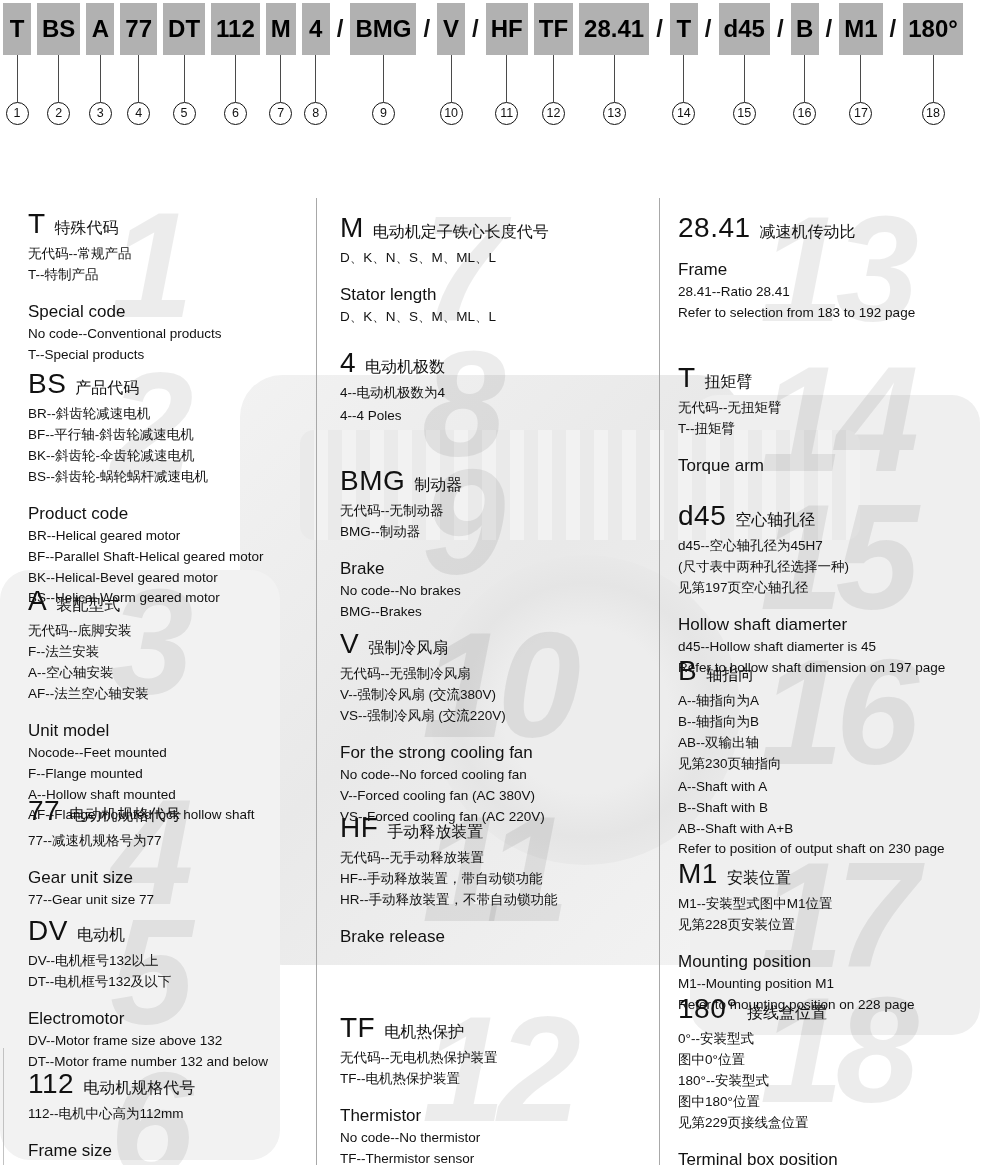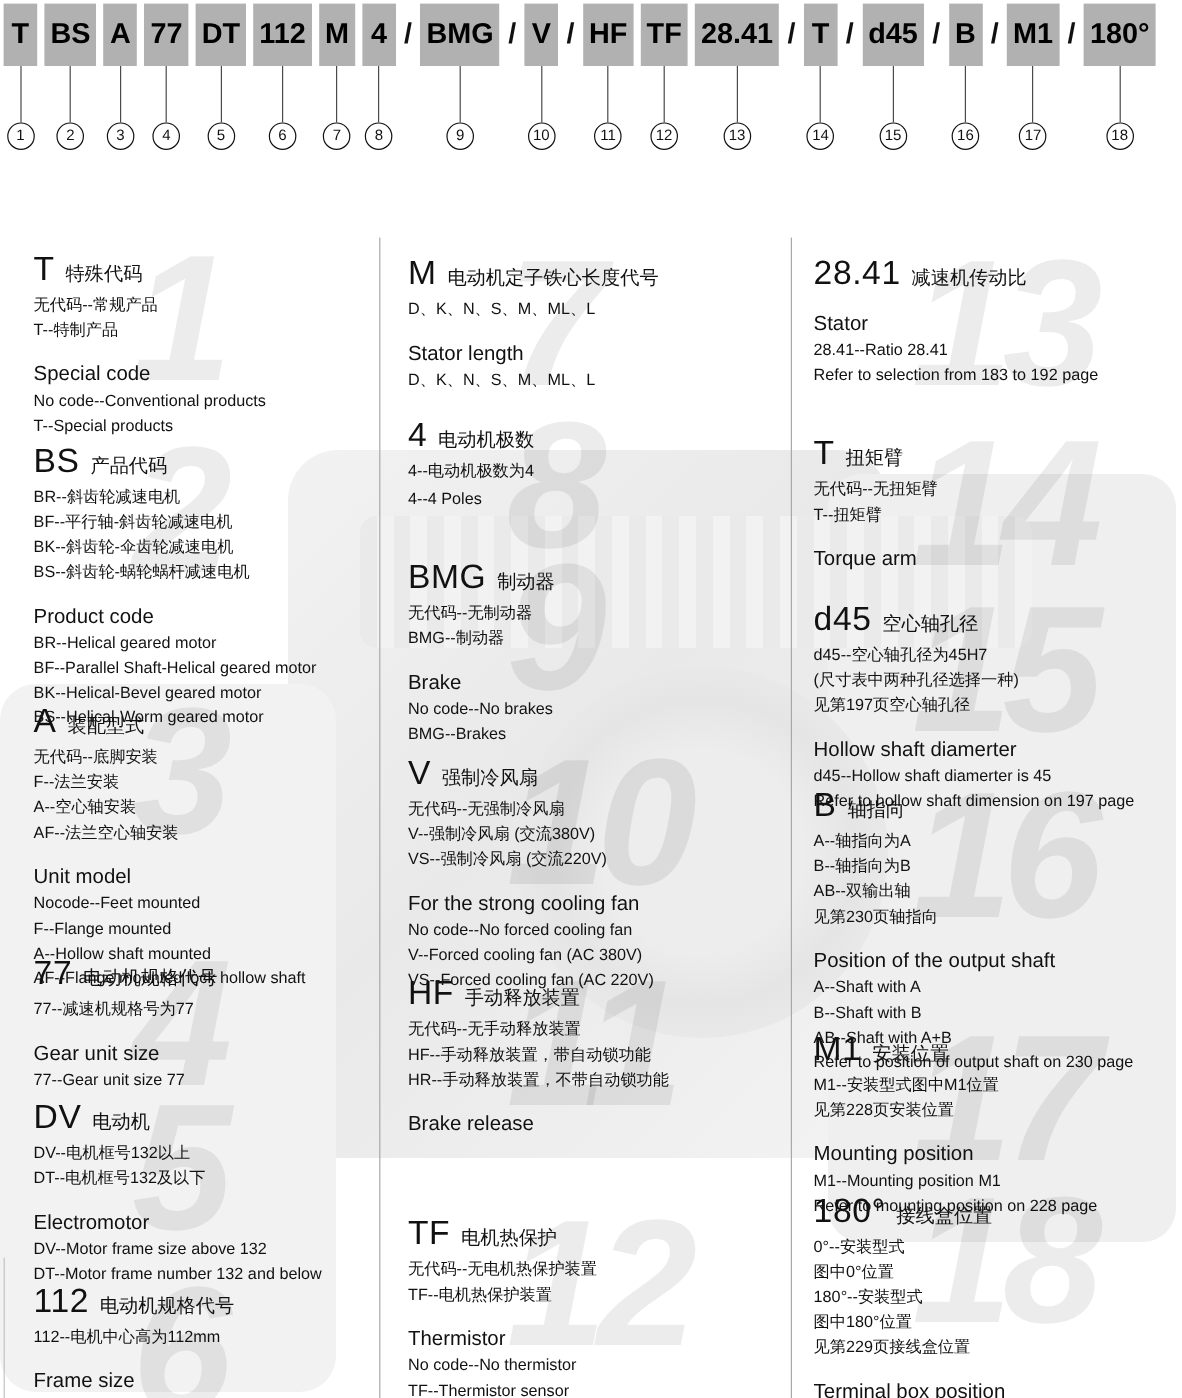--- a/index.html
+++ b/index.html
@@ -317,21 +317,21 @@
   <div class="sec-en">No code--No thermistor
 TF--Thermistor sensor</div>
 </section>
 
 <section class="sec" style="left:678px;top:212px;width:302px;">
   <div class="wm">13</div>
   <div class="sec-head">
       <span class="sec-code">28.41</span>
       <span class="sec-title-zh">减速机传动比</span>
     </div>
-  <div class="sec-title-en">Stator</div>
+  <div class="sec-title-en">Frame</div>
   <div class="sec-en">28.41--Ratio 28.41
 Refer to selection from 183 to 192 page</div>
 </section>
 
 <section class="sec" style="left:678px;top:362px;width:302px;">
   <div class="wm">14</div>
   <div class="sec-head">
       <span class="sec-code">T</span>
       <span class="sec-title-zh">扭矩臂</span>
     </div>
@@ -357,21 +357,20 @@
 <section class="sec" style="left:678px;top:655px;width:302px;">
   <div class="wm">16</div>
   <div class="sec-head">
       <span class="sec-code">B</span>
       <span class="sec-title-zh">轴指向</span>
     </div>
   <div class="sec-zh">A--轴指向为A
 B--轴指向为B
 AB--双输出轴
 见第230页轴指向</div>
-  <div class="sec-title-en">Position of the output shaft</div>
   <div class="sec-en">A--Shaft with A
 B--Shaft with B
 AB--Shaft with A+B
 Refer to position of output shaft on 230 page</div>
 </section>
 
 <section class="sec" style="left:678px;top:858px;width:302px;">
   <div class="wm">17</div>
   <div class="sec-head">
       <span class="sec-code">M1</span>

